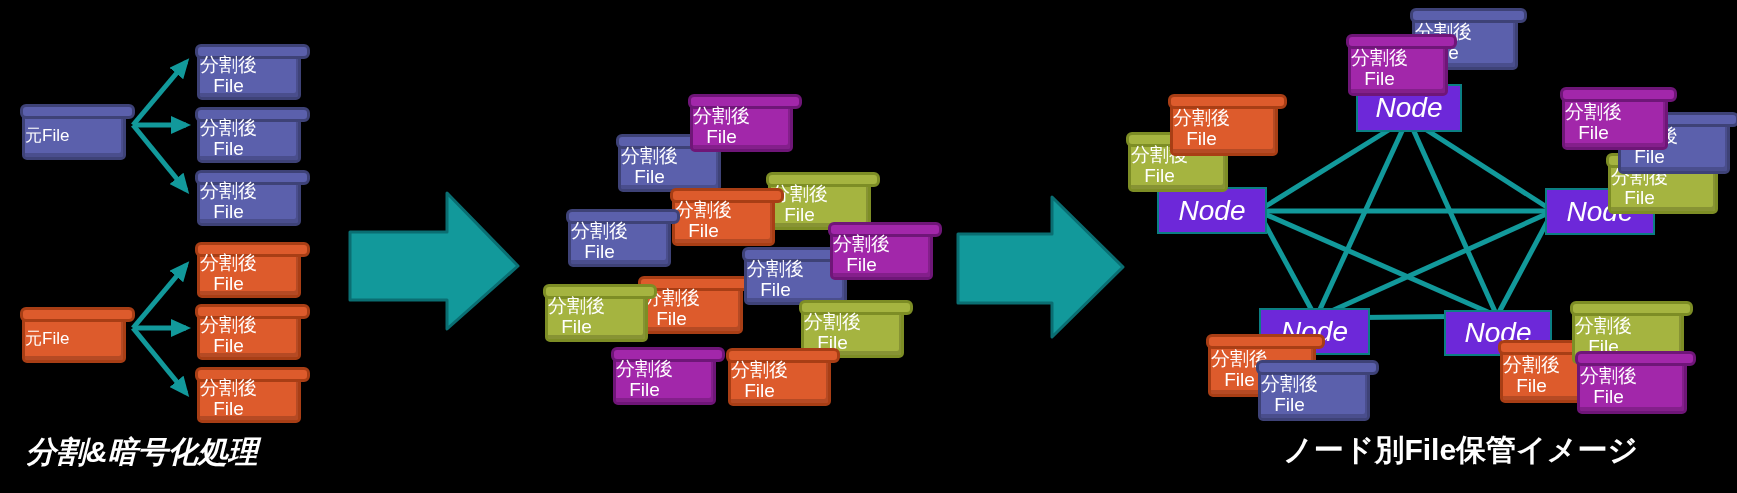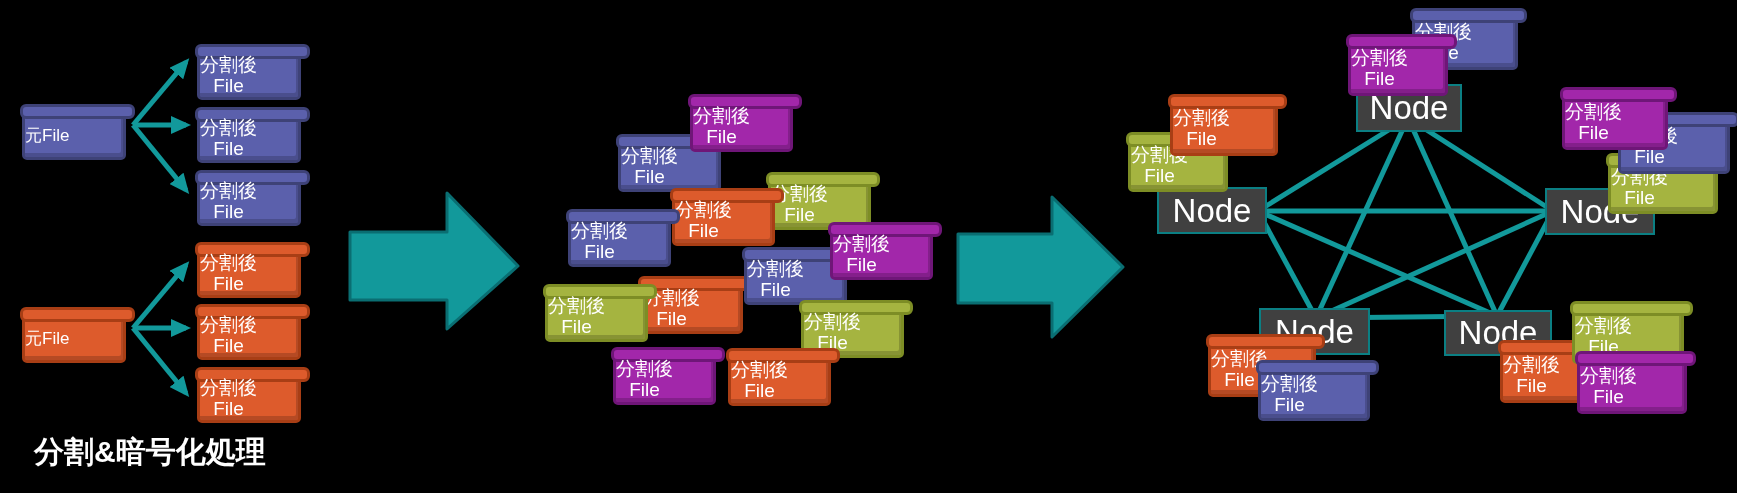--- a/index.html
+++ b/index.html
@@ -31,23 +31,23 @@
   }
   .src .lbl{font-size:17px;}
 
   .c-blue   {background:#5B60AC;border-color:#3E4277;}
   .c-orange {background:#DD5B2C;border-color:#A83E15;}
   .c-green  {background:#A5B440;border-color:#7D8D25;}
   .c-magenta{background:#A227AA;border-color:#6F1678;}
 
   
   .node-box{
-    position:absolute;box-sizing:border-box;background:#404040;
+    position:absolute;box-sizing:border-box;background:#6d28d9;
     border:2px solid #0B7F83;display:flex;align-items:center;justify-content:center;
-    color:#fff;font-size:33px;
+    color:#fff;font-size:28px;font-style:italic;
   }
 
   
   .caption{
     position:absolute;color:#fff;font-weight:bold;font-size:30px;white-space:nowrap;
   }
 </style>
 </head>
 <body>
 
@@ -227,15 +227,16 @@
   </div>
   <div class="fb c-green" style="left:1572px;top:297px;width:112px;height:57px;">
     <span class="lbl">分割後
 File</span>
   </div>
   <div class="fb c-magenta" style="left:1577px;top:347px;width:110px;height:57px;">
     <span class="lbl">分割後
 File</span>
   </div>
 
-  <div class="caption" style="left:34px;top:432px;">分割&amp;暗号化処理</div>
+  <div class="caption" style="left:26px;top:432px;font-style:italic;">分割&amp;暗号化処理</div>
+  <div class="caption" style="left:1283px;top:430px;">ノード別File保管イメージ</div>
 
 </div>
 
 </body></html>

